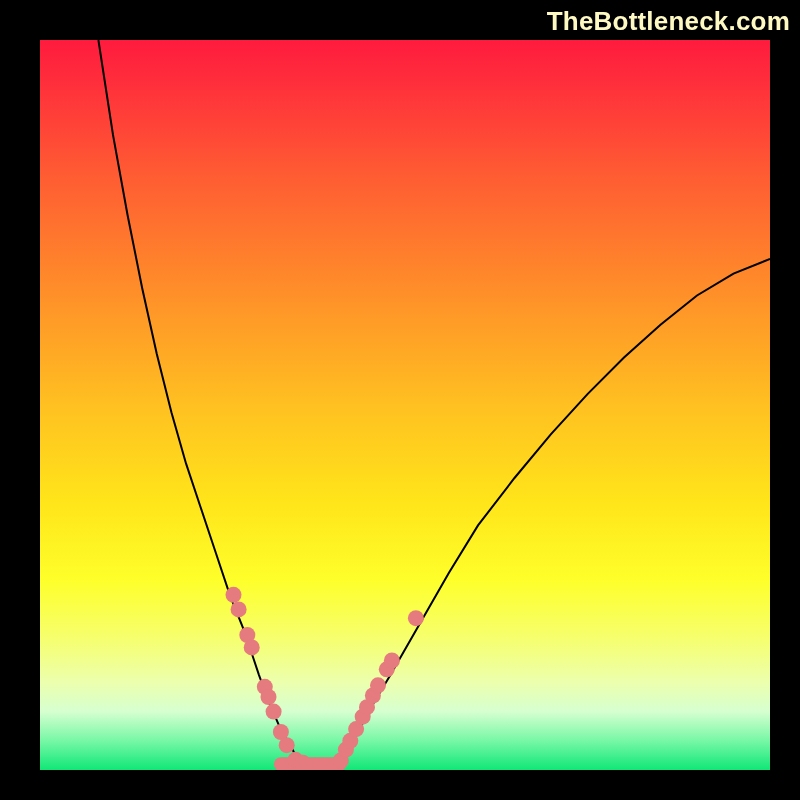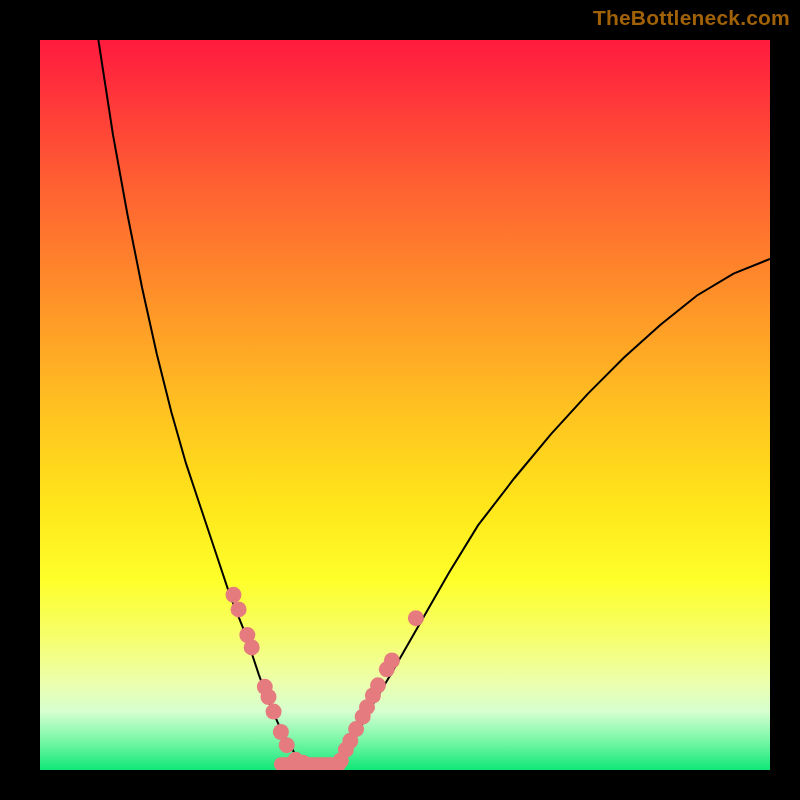--- a/index.html
+++ b/index.html
@@ -41,23 +41,23 @@
       #d6ffd0 92%,
       #77f7a6 96%,
       #10e777 100%
     );
   }
   .watermark {
     position: absolute;
     top: 6px;
     right: 10px;
     font-family: Arial, Helvetica, sans-serif;
-    font-size: 21px;
+    font-size: 26px;
     font-weight: 600;
-    color: #a16207;
+    color: #fef9c3;
     letter-spacing: 0.2px;
     user-select: none;
   }
   svg.curves {
     position: absolute;
     inset: 0;
   }
   .curve {
     fill: none;
     stroke: #000;

